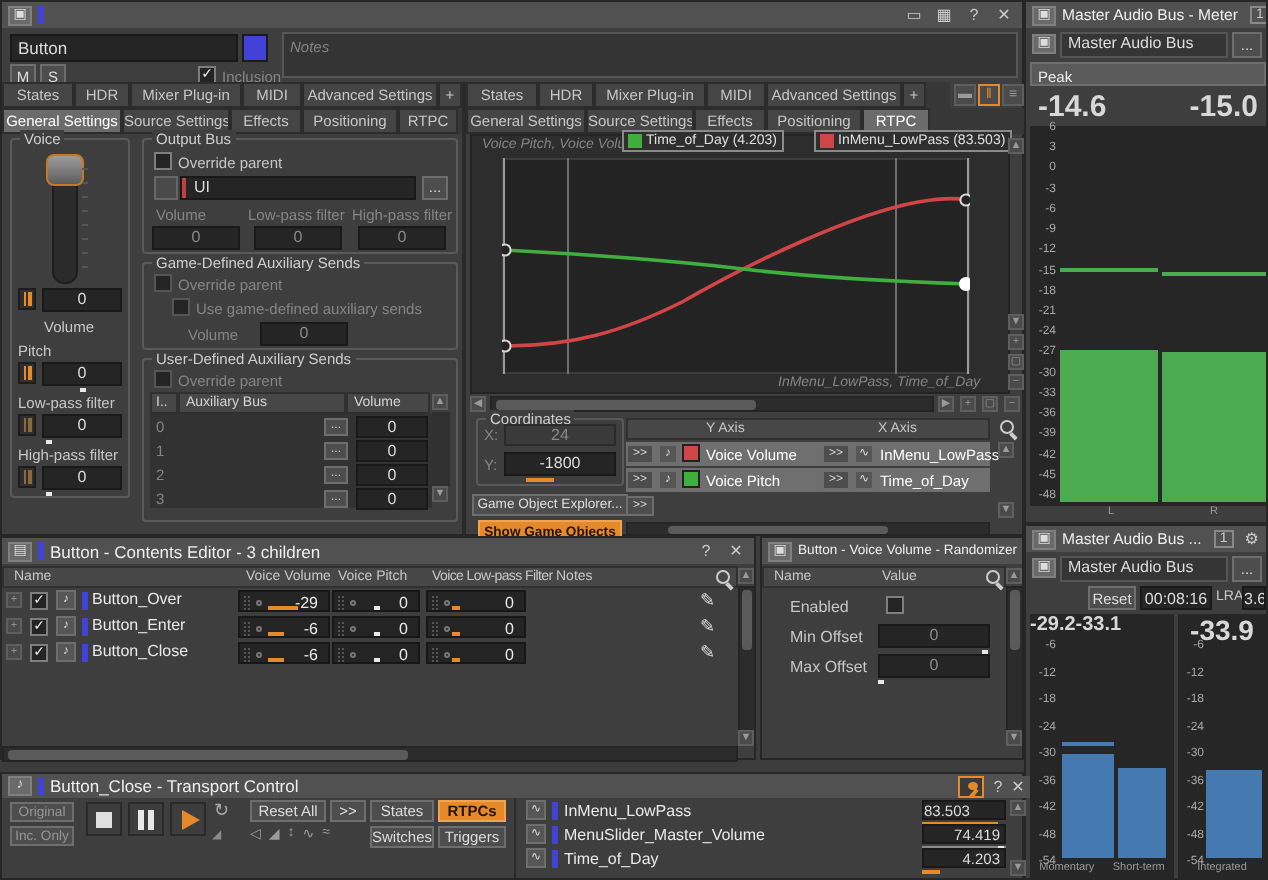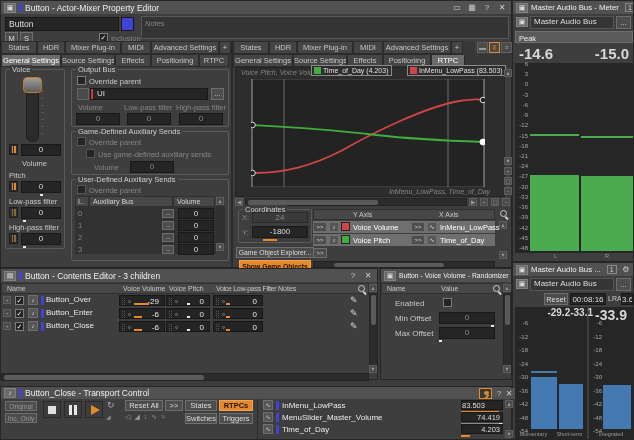--- a/index.html
+++ b/index.html
@@ -57,21 +57,20 @@
 </style>
 </head>
 <body>
 
 <div id="app">
 
 <div class="p panel" style="left:0;top:0;width:512px;height:268px">
   <div class="tb">
     <span class="ti">▣</span>
     <span class="bb"></span>
-    <span>Button - Actor-Mixer Property Editor</span>
     <span class="sp"></span>
     <span class="tbt">▭</span>
     <span class="tbt">▦</span>
     <span class="tbt">?</span>
     <span class="tbt">✕</span>
   </div>
   <div class="fld" style="left:4px;top:16px;width:114px;height:14px;line-height:12px;text-align:left;padding-left:3px;font-size:8.5px">Button</div>
   <div class="p" style="left: 120px; top: 16px; width: 13px; height: 14px; border: 1px solid rgb(26, 26, 26); background: rgb(66, 66, 216);"></div>
   <div class="p" style="left:140px;top:15px;width:368px;height:23px;background:#343434;border:1px solid #565656">
     <span class="lbl dim it" style="left:3px;top:2px">Notes</span>
@@ -344,21 +343,21 @@
   <span class="ti p" style="left:3px;top:16px">▣</span>
   <div class="fld" style="left:17px;top:15px;width:84px;height:13px;text-align:left;padding-left:3px;background:#353535;border-color:#555">Master Audio Bus</div>
   <div class="btn" style="left:103px;top:15px;width:15px;height:13px;line-height:11px">...</div>
   <div class="btn" style="left: 2px; top: 30px; width: 28px; height: 12px; line-height: 11px; color: rgb(42, 8, 8); font-weight: bold; border-color: rgb(232, 106, 106); background: rgb(217, 76, 76); margin-top: 30px;">Capture</div>
   <div class="btn" style="left:31px;top:30px;width:24px;height:12px;line-height:11px">Reset</div>
   <div class="fld" style="left:57px;top:30px;width:36px;height:12px;line-height:11px">00:08:16</div>
   <span class="lbl" style="left:95px;top:32px;font-size:7px">LRA</span>
   <div class="fld" style="left:108px;top:30px;width:12px;height:12px;line-height:11px">3.6</div>
   <div class="p" style="left:2px;top:44px;width:72px;height:132px;background:#262626"></div>
   <div class="p" style="left:76px;top:44px;width:44px;height:132px;background:#262626"></div>
-  <div class="p" style="left:2px;top:44px;width:78px;text-align:right;font-size:10px;font-weight:bold;color:#d8d8d8">-29.2-33.1</div>
+  <div class="p" style="left:2px;top:44px;width:78px;text-align:left;font-size:10px;font-weight:bold;color:#d8d8d8">-29.2-33.1</div>
   <div class="p" style="left:76px;top:44px;width:44px;text-align:center;font-size:14px;font-weight:bold;color:#d8d8d8">-33.9</div>
   <div class="scale" style="left:3px;top:57px;width:12px;height:114px">
         <span>-6</span>
         <span>-12</span>
         <span>-18</span>
         <span>-24</span>
         <span>-30</span>
         <span>-36</span>
         <span>-42</span>
         <span>-48</span>

